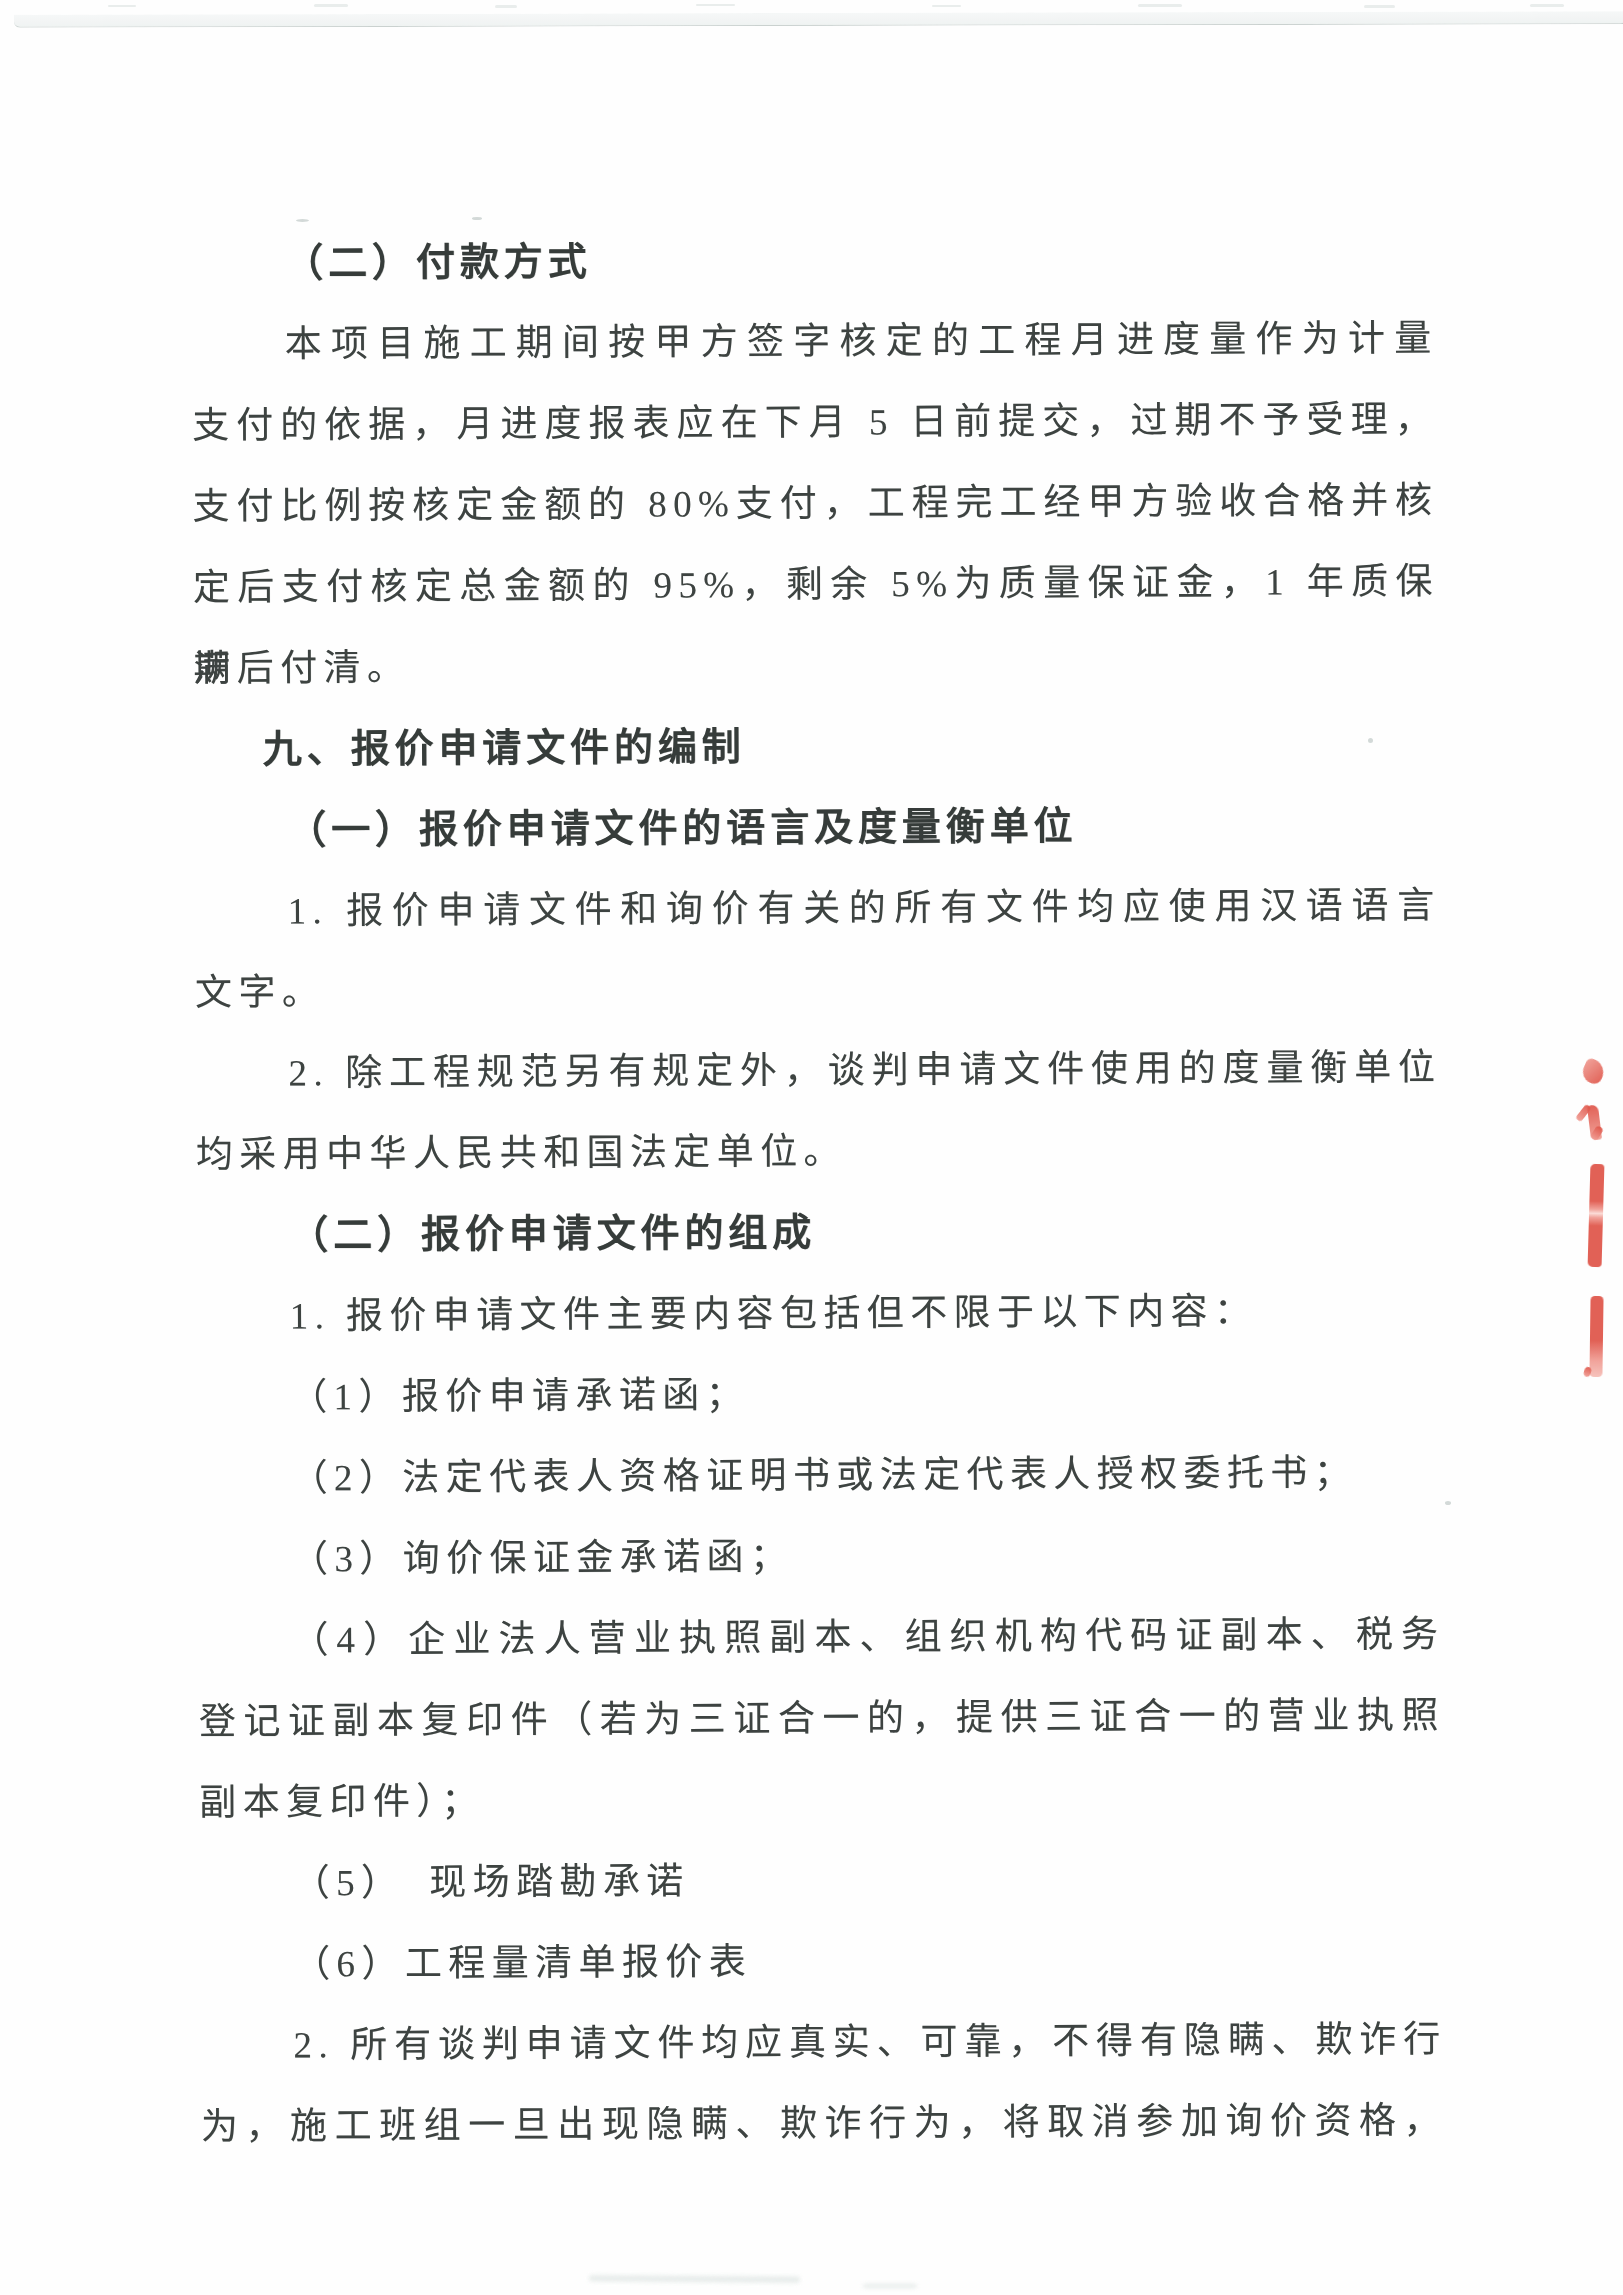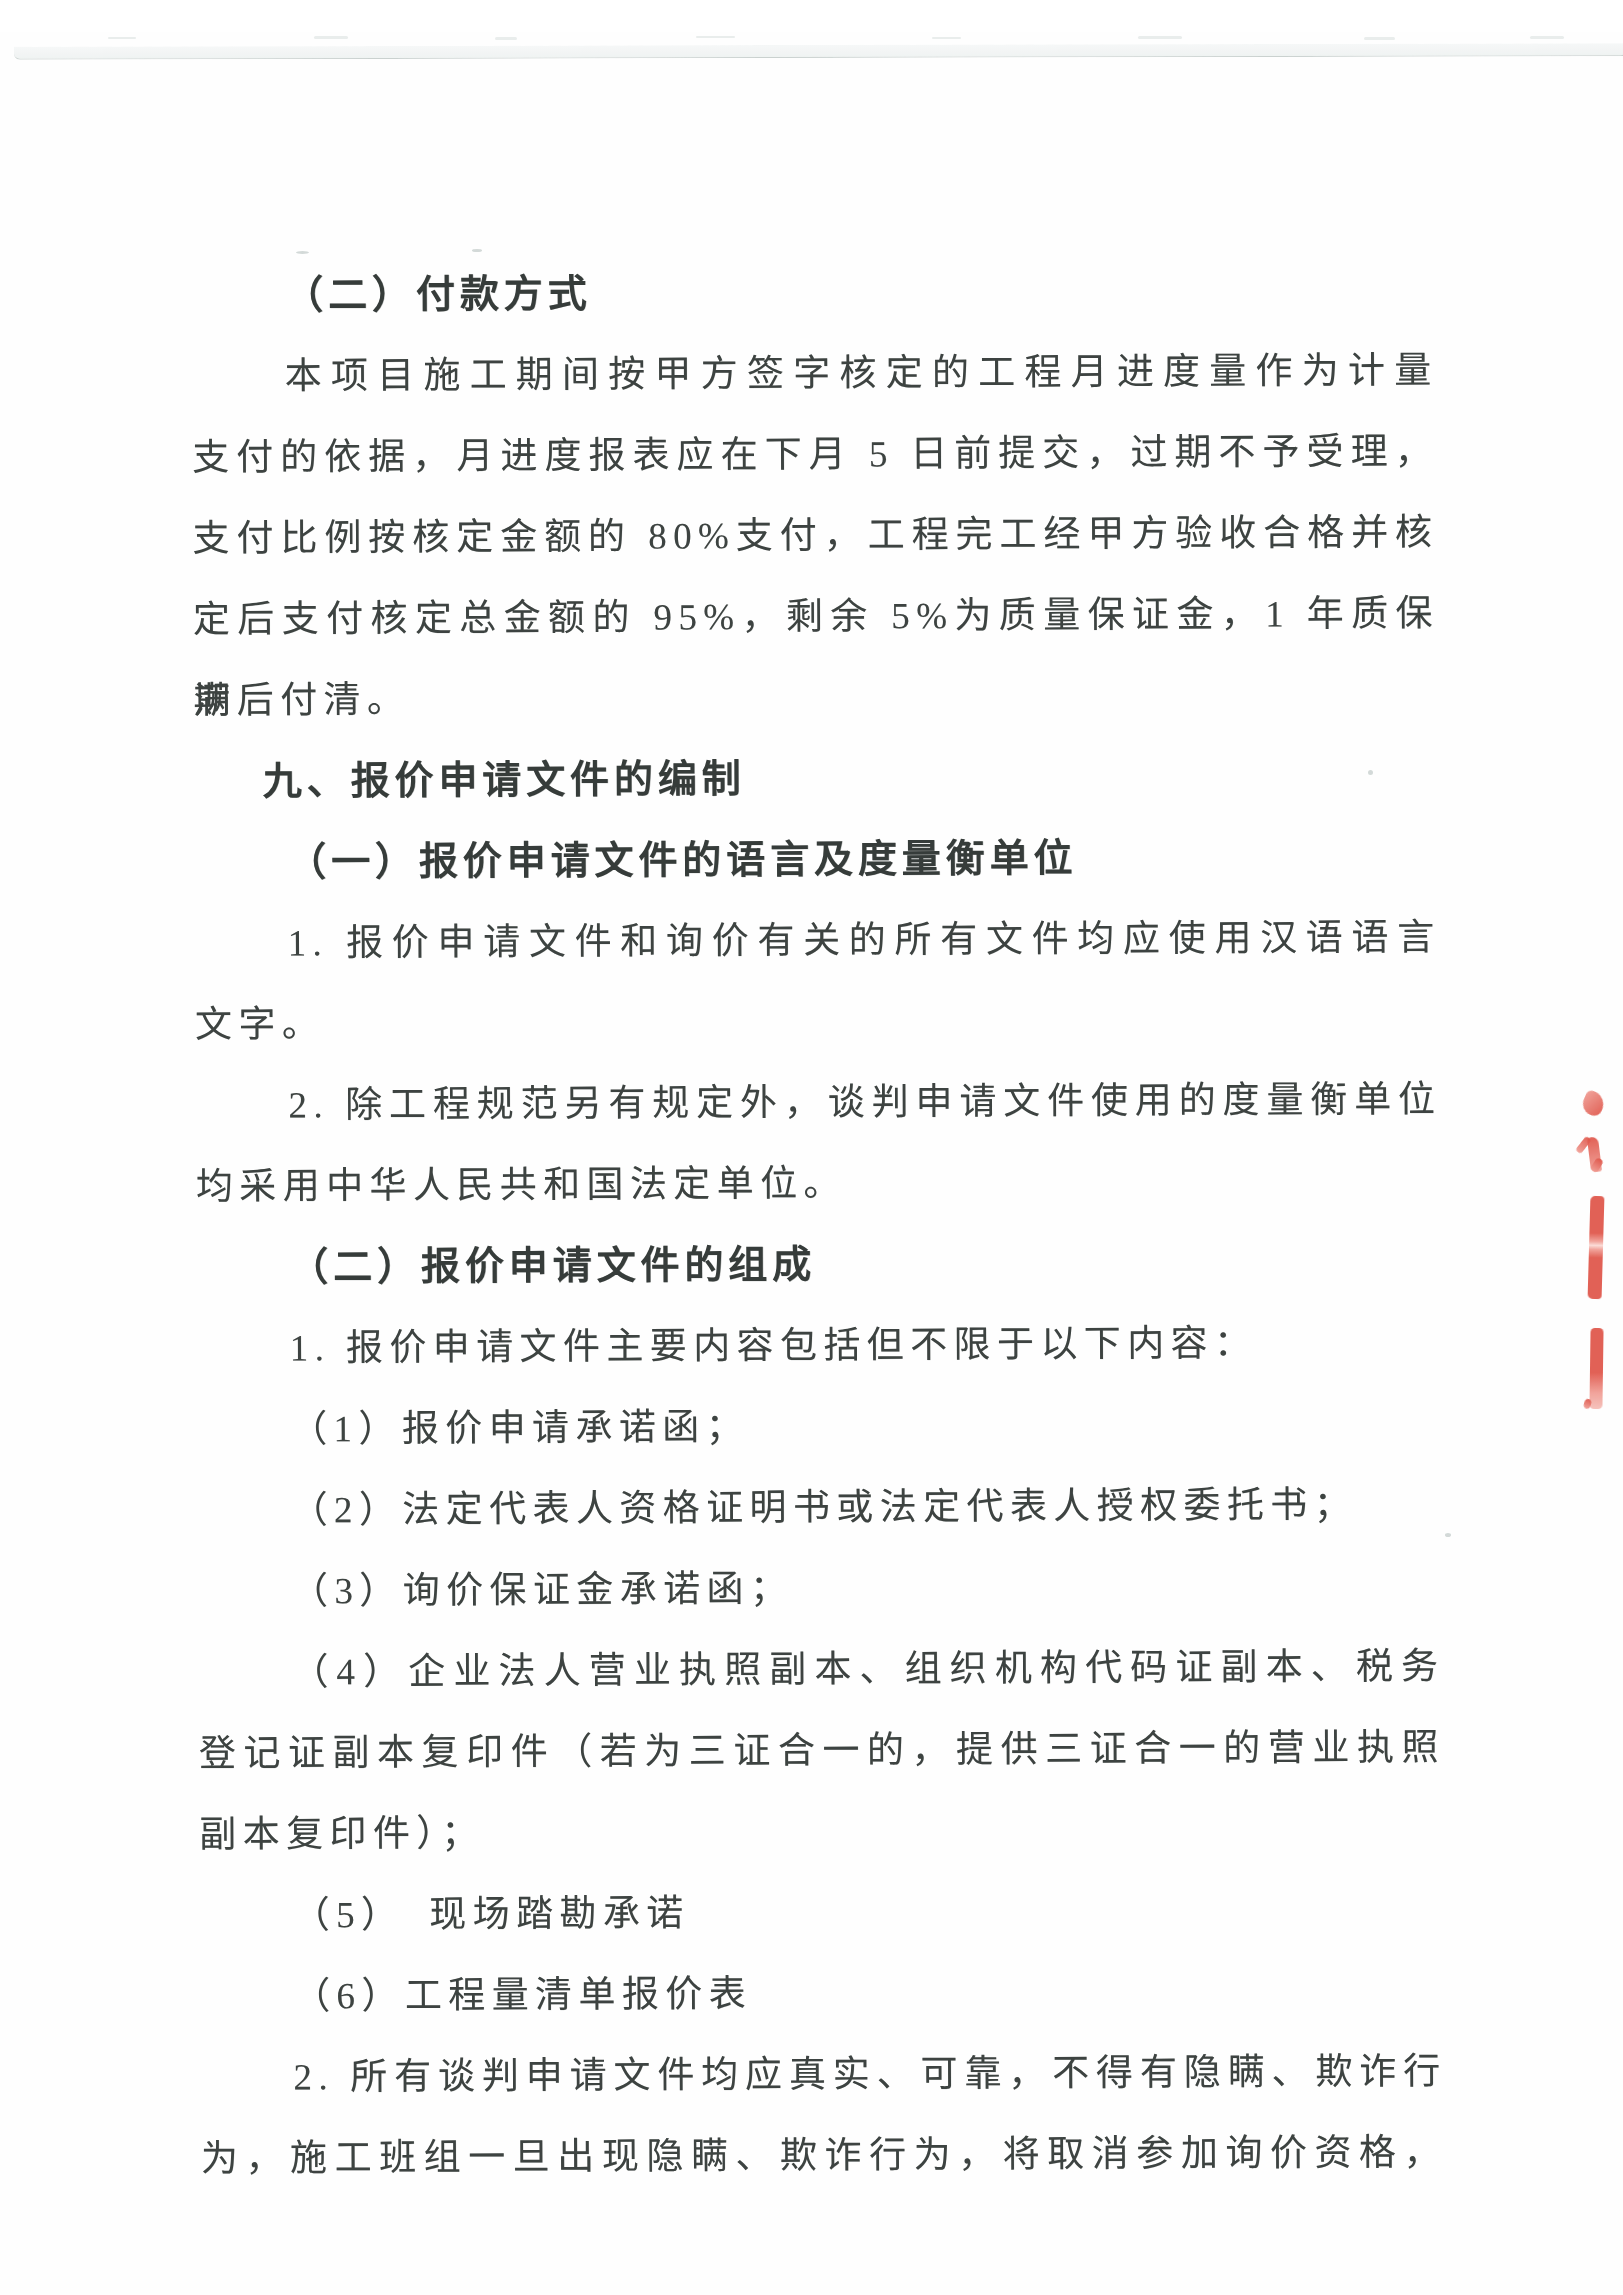--- a/index.html
+++ b/index.html
@@ -11,21 +11,20 @@
     width: 1624px;
     height: 2295px;
     position: relative;
     overflow: hidden;
     font-family: "Liberation Serif", "DejaVu Serif", serif;
   }
   .page {
     position: absolute;
     inset: 0;
     background: var(--page-bg, #fefefe);
-    margin-top: 32px;
   }
 
   
   .scan-band {
     position: absolute;
     left: 13.7px;
     right: 0;
     top: 12.8px;
     height: 11.8px;
     background: linear-gradient(to bottom, #f6f8f8, var(--scan-band, #eef2f1));

